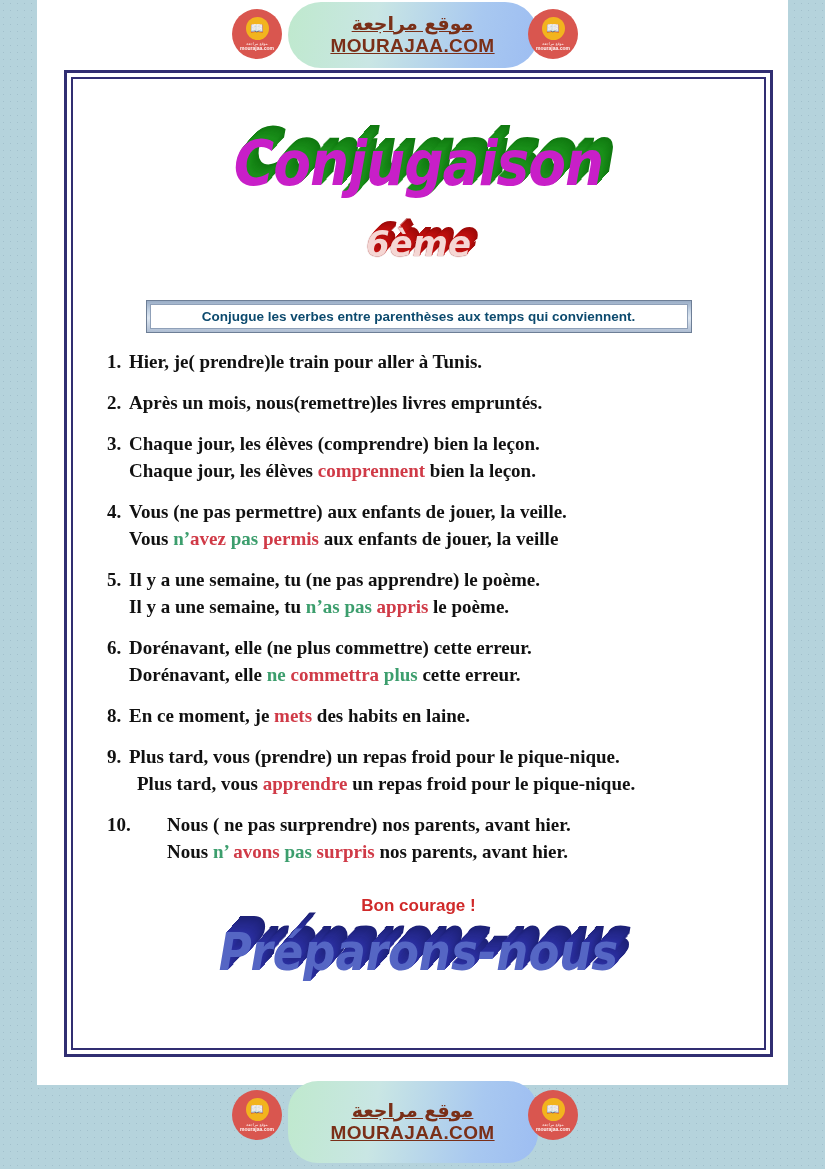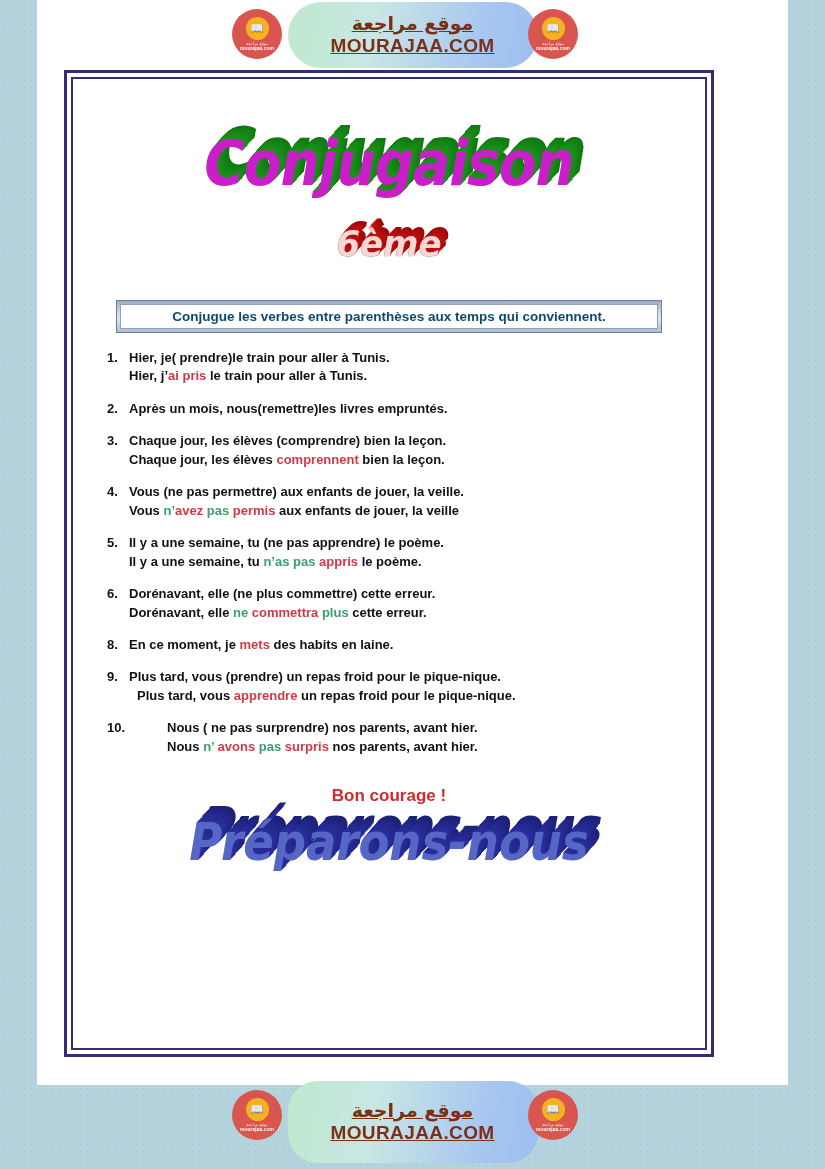--- a/index.html
+++ b/index.html
@@ -109,21 +109,21 @@
     font-size: 4px; color: #ffe9e6; line-height: 1.1; direction: rtl;
   }
   .logo-url {
     font-size: 5px; font-weight: bold; color: #fff6f4; line-height: 1.1;
   }
 
   
   .frame-outer {
     position: absolute;
     left: 64px; top: 70px;
-    width: 650px; height: 987px;
+    width: 709px; height: 987px;
     border: 3px solid #312e72;
     background: #ffffff;
     padding: 4px;
   }
   .frame-inner {
     width: 100%; height: 100%;
     border: 2px solid #312e72;
     padding: 10px 18px;
     position: relative;
   }
@@ -202,25 +202,26 @@
 
   
   .exercises {
     margin-top: 16px;
     padding-left: 16px;
     padding-right: 4px;
   }
   .ex-item { margin-bottom: 14px; }
 
   .ex-line {
-    font-size: 13px;
+    font-size: 19px;
     font-weight: bold;
     color: #111;
     line-height: 1.42;
     white-space: nowrap;
+    font-family: Liberation Serif, serif;
   }
   .ex-num {
     display: inline-block;
     min-width: 22px;
   }
   .ex-num-wide { display: inline-block; min-width: 60px; }
   .ex-answer-indent { padding-left: 22px; }
   .ex-answer-indent-wide { padding-left: 60px; }
   .ex-answer-indent-xtra { padding-left: 30px; }
 
@@ -272,21 +273,20 @@
       <div class="wa-niveau">6ème</div>
     </div>
 
     <div class="instruction-bar">
       <div class="instruction-inner">Conjugue les verbes  entre parenthèses  aux temps qui  conviennent.</div>
     </div>
 
     <div class="exercises">
         <div class="ex-item">
           <div class="ex-line"><span class="ex-num">1.</span><span>Hier, je( prendre)le train pour aller à Tunis.</span></div>
-          <div class="ex-line ex-answer-indent"><span>Hier, j’</span><span class="red">ai pris</span><span> le train pour aller à Tunis.</span></div>
         </div>
         <div class="ex-item">
           <div class="ex-line"><span class="ex-num">2.</span><span>Après un  mois, nous(remettre)les  livres  empruntés.</span></div>
         </div>
         <div class="ex-item">
           <div class="ex-line"><span class="ex-num">3.</span><span>Chaque jour, les élèves (comprendre) bien  la  leçon.</span></div>
           <div class="ex-line ex-answer-indent"><span>Chaque jour, les élèves  </span><span class="red">comprennent</span><span> bien  la  leçon.</span></div>
         </div>
         <div class="ex-item">
           <div class="ex-line"><span class="ex-num">4.</span><span>Vous (ne pas permettre) aux enfants de jouer, la veille.</span></div>

